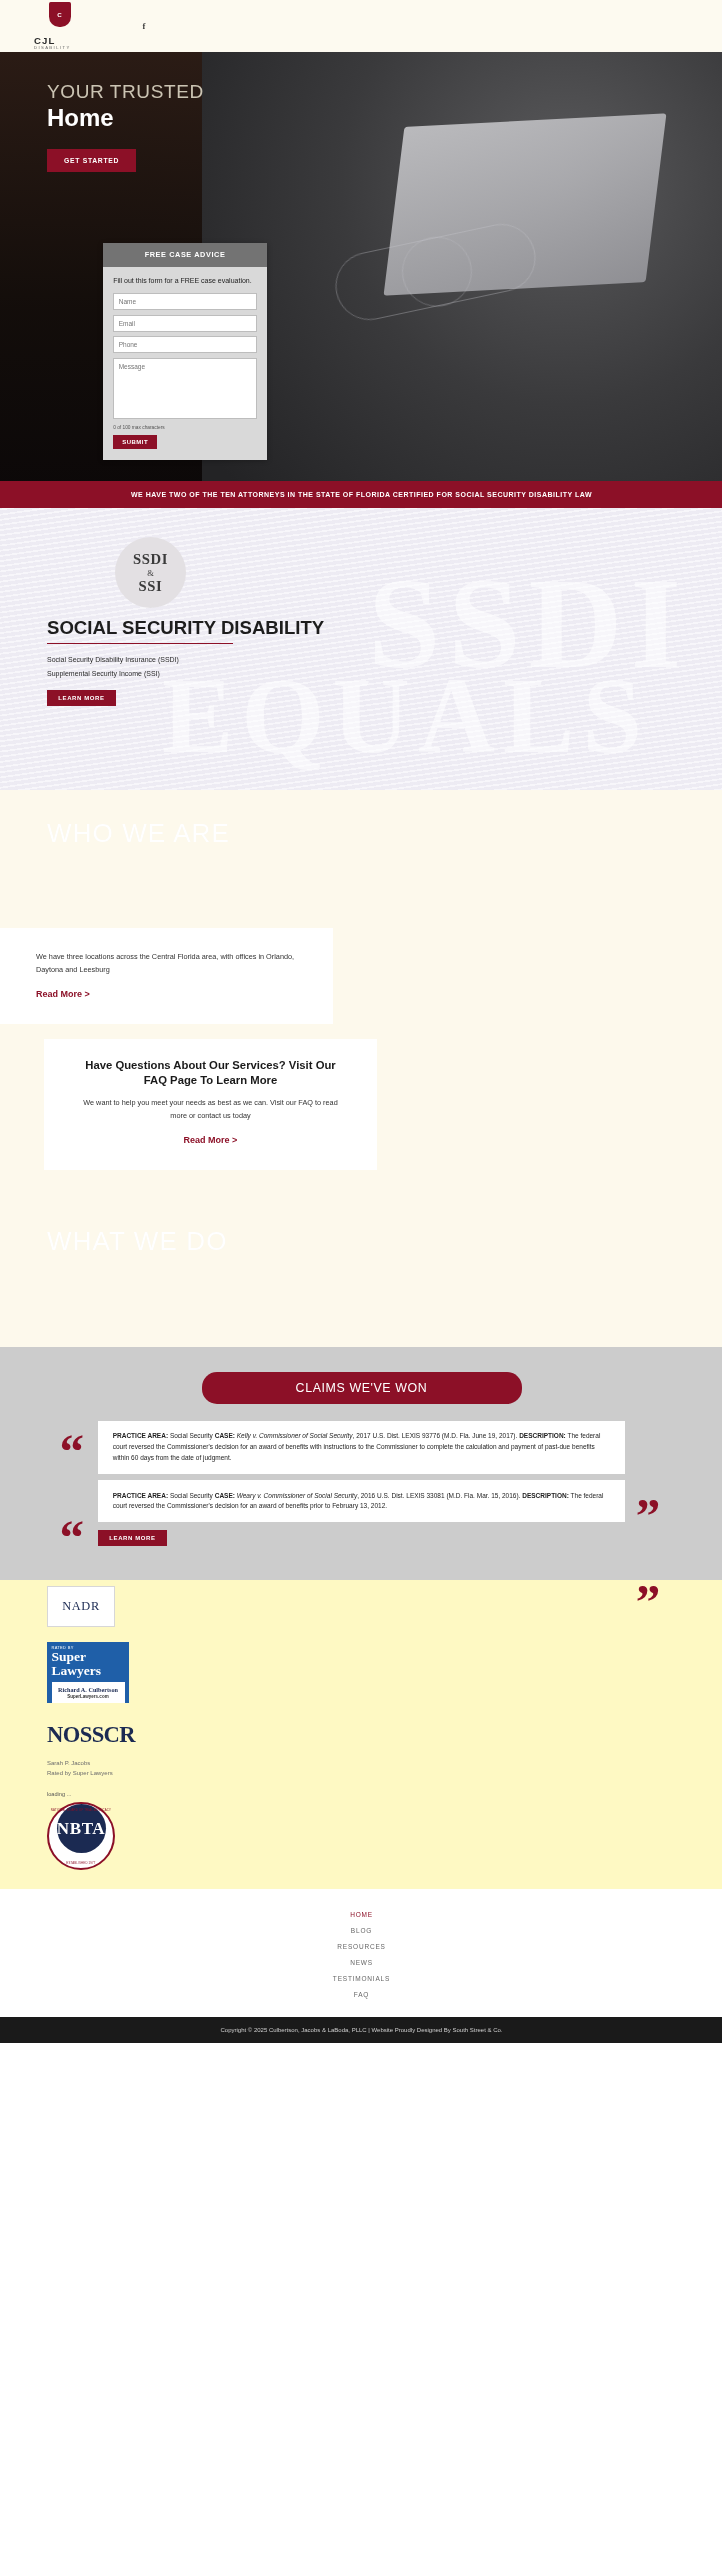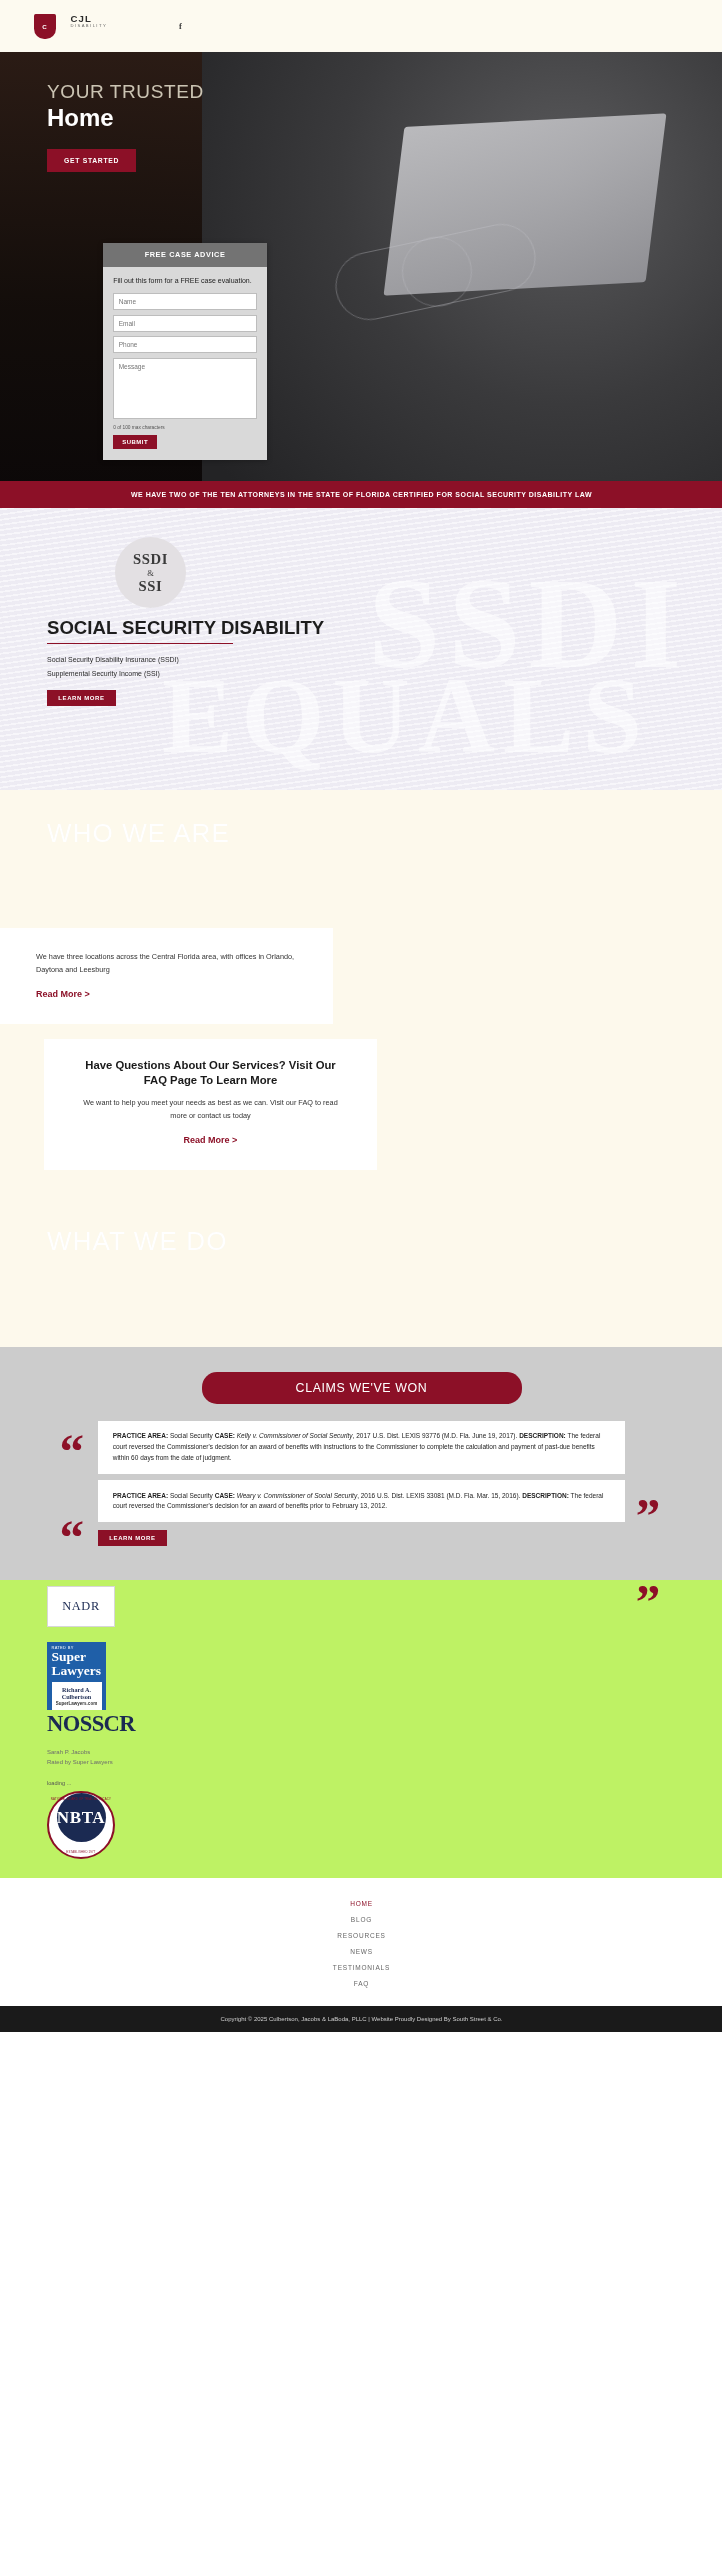--- a/index.html
+++ b/index.html
@@ -17,22 +17,23 @@
     height: 52px;
     background: #fdfaf0;
     display: flex;
     align-items: center;
     padding: 0 34px;
     position: relative;
     z-index: 20;
   }
   .logo {
     display: flex;
-    align-items: flex-start;
-    gap: 15px;
+    align-items: flex-end;
+    gap: 9px;
+    flex-direction: column;
   }
   .logo-shield {
     width: 21.5px; height: 25px;
     background: #8c1027;
     border-radius: 1.7px 1.7px 10.2px 10.2px;
     display:flex; align-items:center; justify-content:center;
     color:#fff; font-size: 6.2px; font-weight:bold;
     letter-spacing:0.6px;
   }
   .logo-text { line-height: 1.05; }
@@ -298,34 +299,34 @@
     color:#222;
   }
   .tcard b { font-weight: bold; }
   .tcard i { font-style: italic; }
   .claims-learn {
     margin: 8px 0 0 44px;
   }
 
   
   .badges {
-    background:#bef264;
+    background:#fef9c3;
     padding: 5.6px 0 19px 47px;
   }
   .badge-nadr {
     width: 68px; height: 41px; background:#fff;
     border:0.6px solid #d7d7d7;
     display:flex; align-items:center; justify-content:center;
     font-family:"Liberation Serif", serif; font-size: 12.4px; color:#1b2a52;
     letter-spacing:0.6px;
     margin-bottom: 14.7px;
   }
   .badge-super {
-    width: 59px; background:#1f5fa8; color:#fff; padding: 3.4px 4.5px 0 4.5px;
-    margin-bottom: 1px;
+    width: 82px; background:#1f5fa8; color:#fff; padding: 3.4px 4.5px 0 4.5px;
+    margin-bottom: 19px;
   }
   .badge-super .bs-top { font-size: 4px; letter-spacing:0.3px; }
   .badge-super .bs-main {
     font-family:"Liberation Serif", serif; font-size: 13.5px; font-weight:bold;
     line-height:1.05;
   }
   .badge-super .bs-name {
     background:#fff; color:#1b2a52; font-size: 6.2px; font-weight:bold;
     text-align:center; padding: 4.5px 1.1px 1.1px 1.1px; margin-top: 3.4px;
     font-family:"Liberation Serif", serif;

